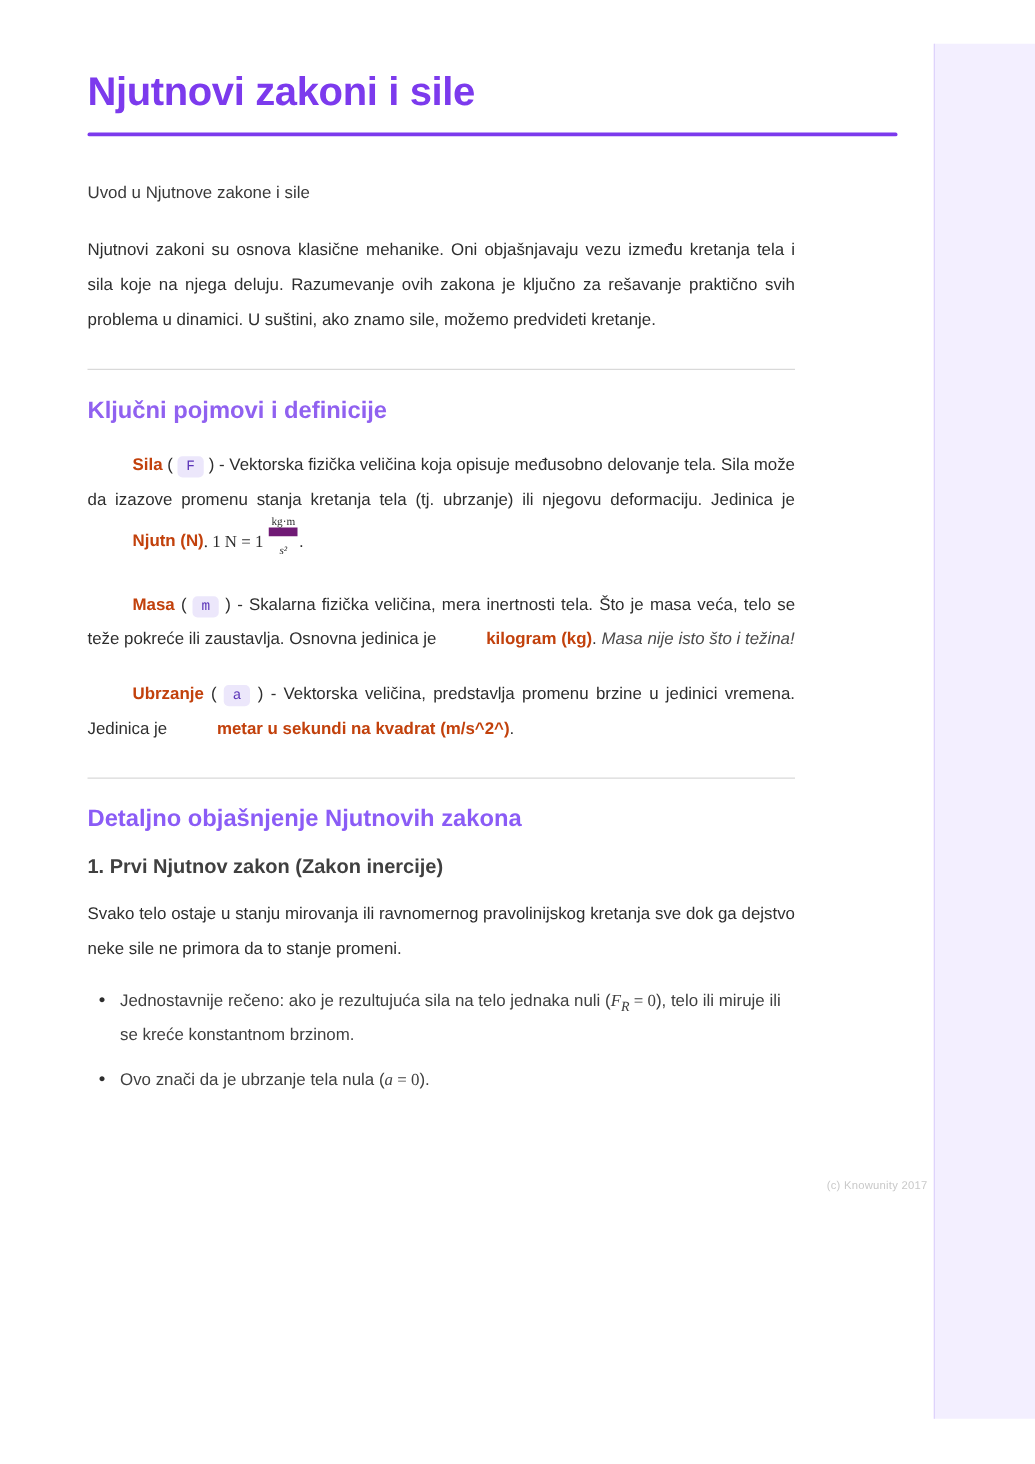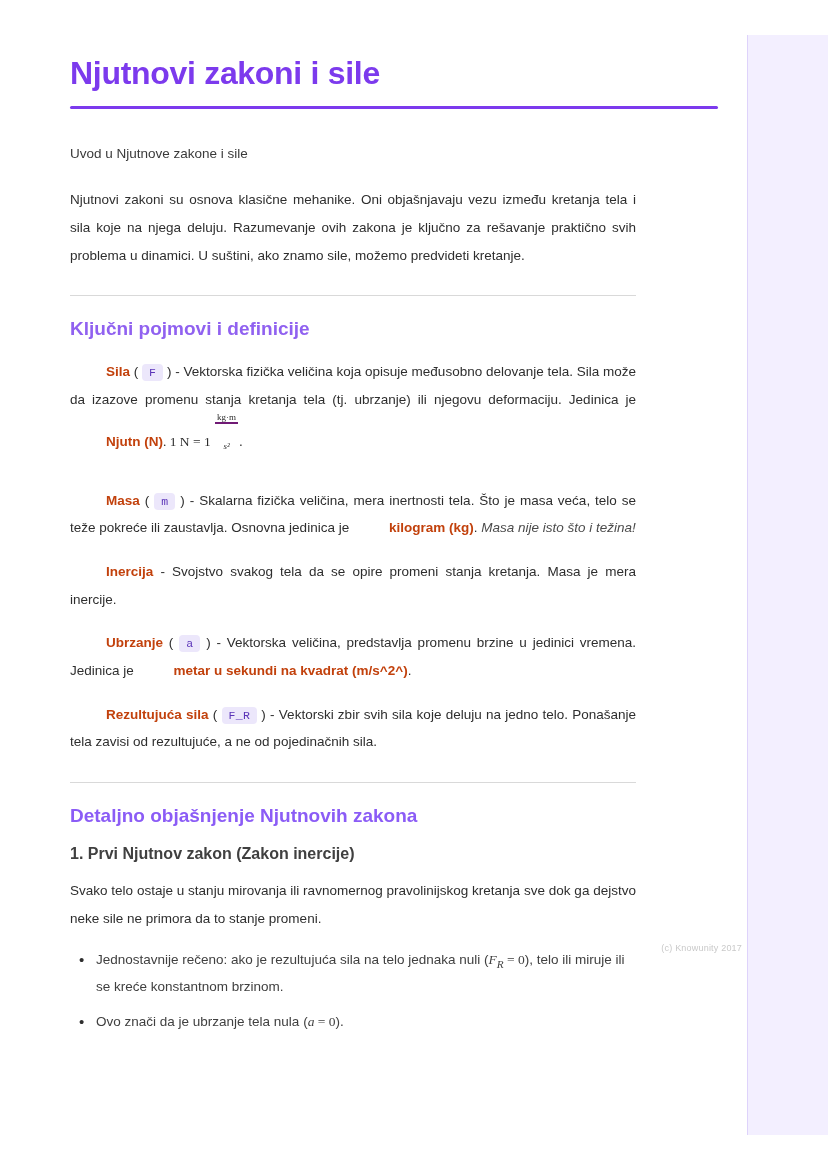--- a/index.html
+++ b/index.html
@@ -104,21 +104,21 @@
     vertical-align: middle;
     text-align: center;
     font-family: "Liberation Serif", serif;
     font-size: 9px;
     line-height: 1.05;
     margin: 0 1px;
     position: relative;
     top: -1px;
   }
   .frac .num { display: block; padding: 0 2px; }
-  .frac .den { display: block; border-top: 2px solid #701a75; padding: 18px 2px; font-style: italic; }
+  .frac .den { display: block; border-top: 7px solid #701a75; padding: 7px 2px; font-style: italic; }
   ul.bullets {
     margin: 0;
     padding: 0 0 0 26px;
     list-style: none;
   }
   ul.bullets li {
     font-size: 13.5px;
     line-height: 1.75;
     color: #404040;
     margin: 0 0 12px 0;
@@ -171,31 +171,25 @@
     <h2 class="section-title">Ključni pojmovi i definicije</h2>
 
     <div class="term-block">
       <b>Sila</b><span> (&nbsp;</span><span class="code">F</span><span>&nbsp;)</span><span> - Vektorska fizička veličina koja opisuje međusobno delovanje tela. Sila može da izazove promenu stanja kretanja tela (tj. ubrzanje) ili njegovu deformaciju. Jedinica je </span><b>Njutn (N)</b><span class="mathtext">. 1 N = 1 </span><span class="frac"><span class="num">kg·m</span><span class="den">s²</span></span><span>.</span>
     </div>
 
     <div class="term-block">
       <b>Masa</b><span> (&nbsp;</span><span class="code">m</span><span>&nbsp;)</span><span> - Skalarna fizička veličina, mera inertnosti tela. Što je masa veća, telo se teže pokreće ili zaustavlja. Osnovna jedinica je </span><b>kilogram (kg)</b><span>. </span><span class="italic">Masa nije isto što i težina!</span>
     </div>
 
-    <div class="term-block">
-      <b>Inercija</b><span> - Svojstvo svakog tela da se opire promeni stanja kretanja. Masa je mera inercije.</span>
-    </div>
 
     <div class="term-block">
       <b>Ubrzanje</b><span> (&nbsp;</span><span class="code">a</span><span>&nbsp;)</span><span> - Vektorska veličina, predstavlja promenu brzine u jedinici vremena. Jedinica je </span><b>metar u sekundi na kvadrat (m/s^2^)</b><span>.</span>
     </div>
 
-    <div class="term-block">
-      <b>Rezultujuća sila</b><span> (&nbsp;</span><span class="code">F_R</span><span>&nbsp;)</span><span> - Vektorski zbir svih sila koje deluju na jedno telo. Ponašanje tela zavisi od rezultujuće, a ne od pojedinačnih sila.</span>
-    </div>
 
     <div class="divider"></div>
 
     <h2 class="section-title dark">Detaljno objašnjenje Njutnovih zakona</h2>
 
     <h3 class="sub-title">1. Prvi Njutnov zakon (Zakon inercije)</h3>
 
     <p class="body-text">Svako telo ostaje u stanju mirovanja ili ravnomernog pravolinijskog kretanja sve dok ga dejstvo neke sile ne primora da to stanje promeni.</p>
 
     <ul class="bullets">

